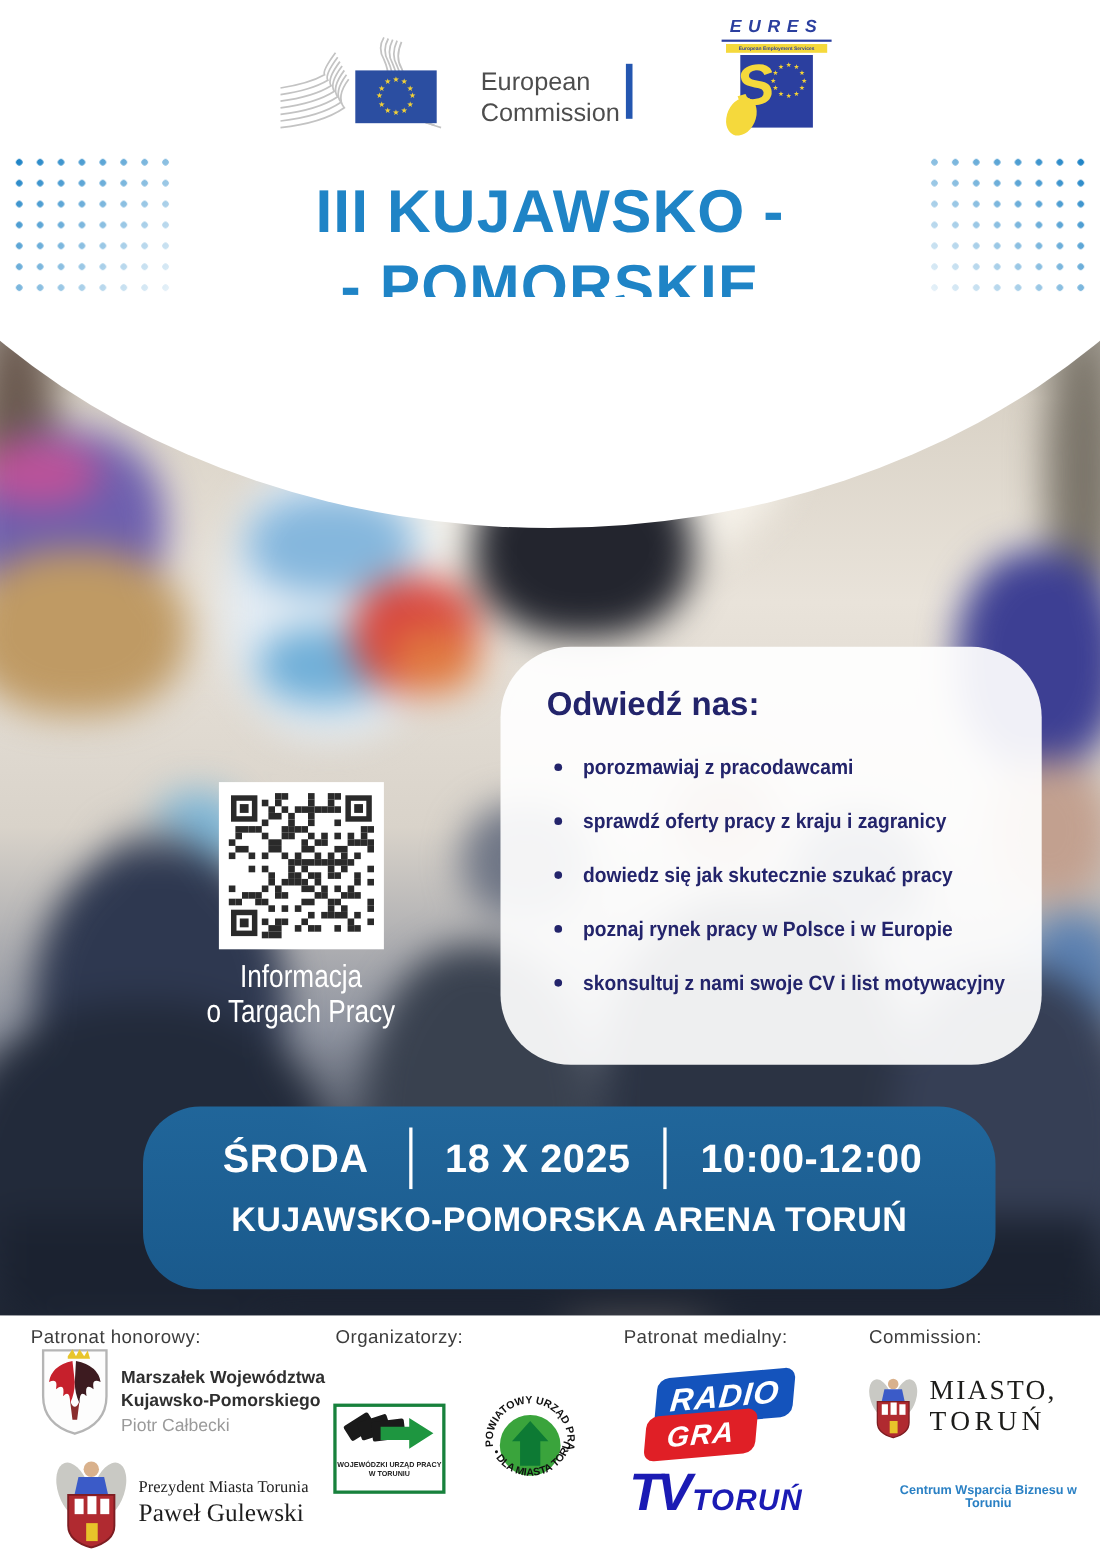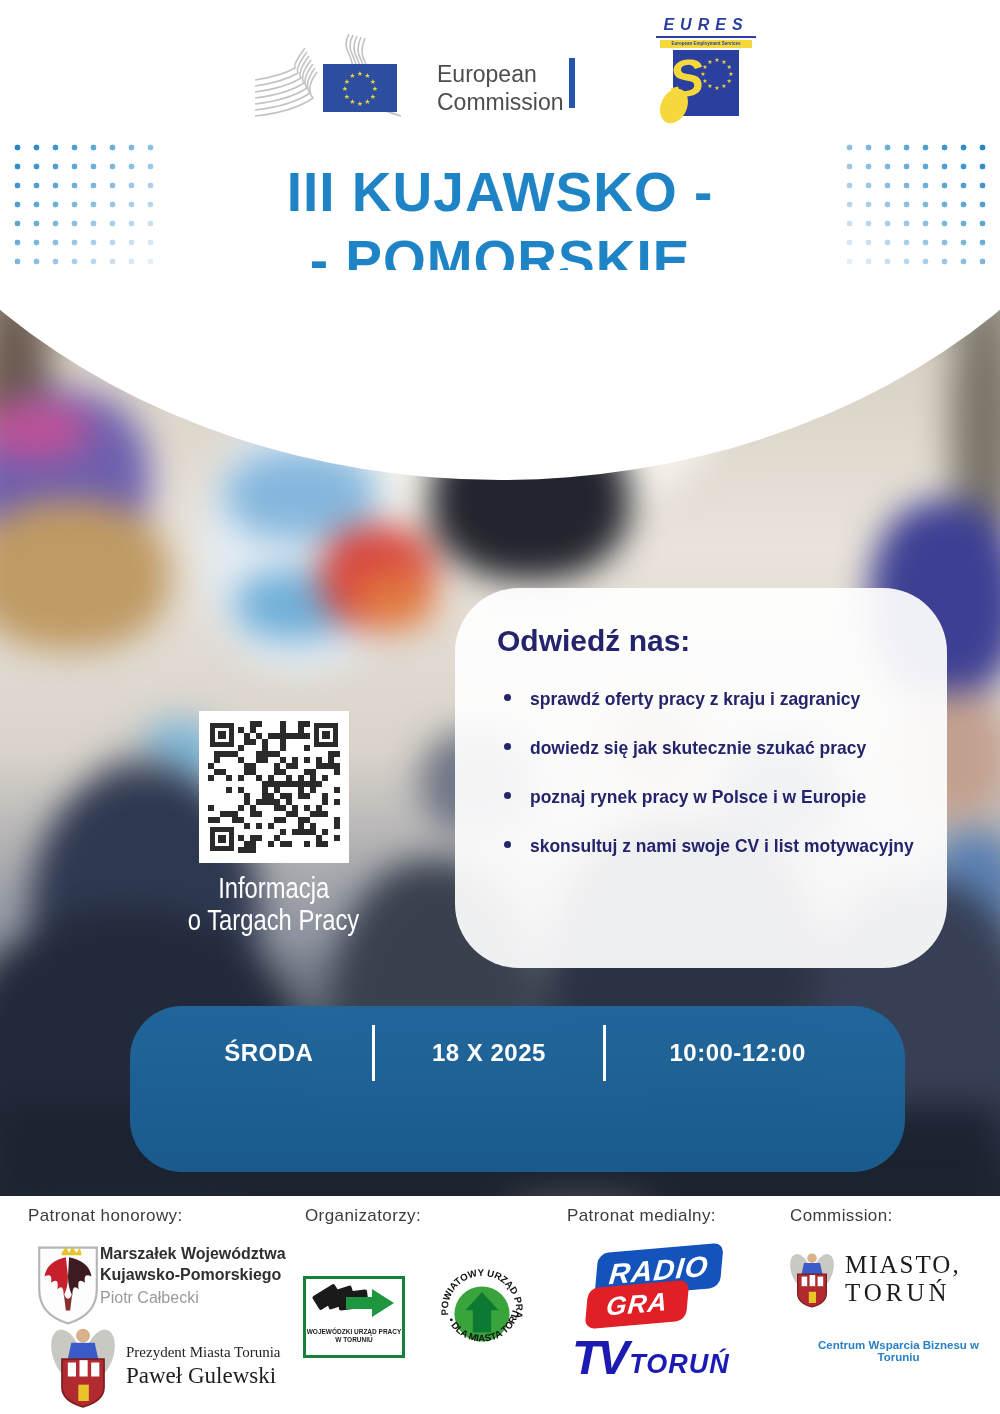--- a/index.html
+++ b/index.html
@@ -74,32 +74,32 @@
             color:#23246b;white-space:nowrap;}
   .visit li::before{content:"";position:absolute;left:7px;top:6px;width:7px;height:7px;
                     border-radius:50%;background:#23246b;}
   .visit li span{display:inline-block;transform:scaleX(.92);transform-origin:left center;}
 
   
   .banner{position:absolute;left:130px;top:1006px;width:775px;height:166px;border-radius:52px;
           background:linear-gradient(180deg,rgba(32,104,158,.96),rgba(26,92,144,.96));
           color:#fff;box-sizing:border-box;padding-top:16px;}
   .b-row1{display:flex;align-items:center;height:62px;padding:0 36px;}
-  .b-cell{text-align:center;font-size:24px;font-weight:800;letter-spacing:.5px;}
+  .b-cell{text-align:center;font-size:36px;font-weight:800;letter-spacing:.5px;}
   .b-day{flex:.9;} .b-date{flex:1;} .b-time{flex:1.15;}
   .b-sep{width:3px;height:56px;background:#fff;}
   .b-venue{text-align:center;font-size:31px;font-weight:800;margin-top:7px;letter-spacing:.3px;}
   .b-addr{text-align:center;font-size:23px;font-weight:700;margin-top:5px;}
 
   
   .footer{position:absolute;left:0;top:1196px;width:1000px;height:218px;background:#fff;}
   .f-head{position:absolute;top:10px;font-size:17px;color:#3c3c3c;letter-spacing:.4px;}
   .fh1{left:28px;} .fh2{left:305px;} .fh3{left:567px;} .fh4{left:790px;}
 
-  .row-marshal{position:absolute;left:36px;top:48px;display:flex;gap:0;}
+  .row-marshal{position:absolute;left:36px;top:28px;display:flex;gap:10px;align-items:flex-end;}
   .row-marshal .t1,.row-marshal .t2{font-size:16px;font-weight:700;color:#2f2f2f;line-height:1.3;}
   .row-marshal .t3{font-size:16px;color:#9a9a9a;margin-top:3px;}
   .row-president{position:absolute;left:48px;top:128px;display:flex;gap:8px;align-items:center;
                  font-family:"Liberation Serif",serif;}
   .row-president .t1{font-size:15px;color:#222;}
   .row-president .t2{font-size:23px;color:#1d1d1d;margin-top:2px;}
 
   .wup{position:absolute;left:303px;top:80px;width:102px;height:82px;background:#fff;
        border:3px solid #17813c;box-sizing:border-box;text-align:center;}
   .wup-text{font-size:6.5px;font-weight:700;color:#222;line-height:1.25;margin-top:1px;}
@@ -119,21 +119,21 @@
 
   .miasto{position:absolute;left:788px;top:52px;display:flex;align-items:center;gap:9px;}
   .miasto-text{font-family:"Liberation Serif",serif;color:#1c1c1a;}
   .miasto-text .m1{font-size:25px;letter-spacing:2px;}
   .miasto-text .m2{font-size:25px;letter-spacing:4px;}
   .tdirect{position:absolute;left:797px;top:140px;text-align:center;}
   .td-row{display:flex;align-items:center;justify-content:center;}
   .td-box{background:#2a80c4;border-radius:6px;padding:1px 8px 3px 8px;color:#fff;
           font-size:26px;font-weight:800;letter-spacing:-.5px;}
   .td-rest{color:#2a80c4;font-size:26px;font-weight:600;margin-left:2px;letter-spacing:-.5px;}
-  .td-cap{color:#2a80c4;font-size:11.5px;font-weight:700;margin-top:3px;}
+  .td-cap{color:#2a80c4;font-size:11.5px;font-weight:700;margin-top:13px;}
 </style>
 </head>
 <body>
 
 <div class="poster">
 
   <div class="ec-logo">
     <svg class="ec-waves" width="180" height="100" viewBox="0 0 180 100">
       <g fill="none" stroke="#c3c3c3" stroke-width="1.6">
         <path d="M2,88 Q40,84 60,70 Q52,60 64,44"></path>
@@ -406,35 +406,37 @@
     </div>
   </div>
   <div class="qr-caption">
     <span class="cond">Informacja</span><br>
     <span class="cond">o Targach Pracy</span>
   </div>
 
   <div class="visit">
     <h2>Odwiedź nas:</h2>
     <ul>
+      <li><span>porozmawiaj z pracodawcami</span></li>
       <li><span>sprawdź oferty pracy z kraju i zagranicy</span></li>
       <li><span>dowiedz się jak skutecznie szukać pracy</span></li>
       <li><span>poznaj rynek pracy w Polsce i w Europie</span></li>
       <li><span>skonsultuj z nami swoje CV i list motywacyjny</span></li>
     </ul>
   </div>
 
   <div class="banner">
     <div class="b-row1">
       <div class="b-cell b-day">ŚRODA</div>
       <div class="b-sep"></div>
       <div class="b-cell b-date">18 X 2025</div>
       <div class="b-sep"></div>
       <div class="b-cell b-time">10:00-12:00</div>
     </div>
+    <div class="b-venue">KUJAWSKO-POMORSKA ARENA TORUŃ</div>
   </div>
 
   <div class="footer">
     <div class="f-head fh1">Patronat honorowy:</div>
     <div class="f-head fh2">Organizatorzy:</div>
     <div class="f-head fh3">Patronat medialny:</div>
     <div class="f-head fh4">Commission:</div>
 
     <div class="row-marshal">
       <svg width="64" height="82" viewBox="0 0 60 76">

